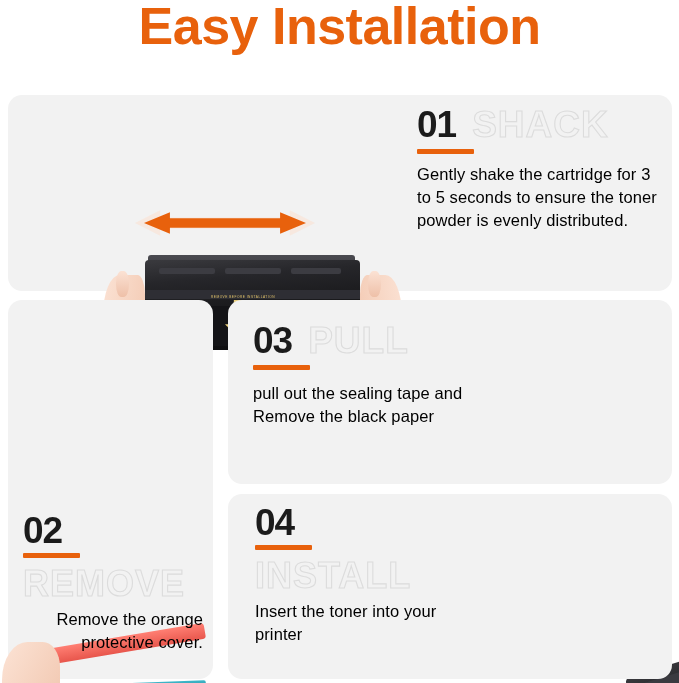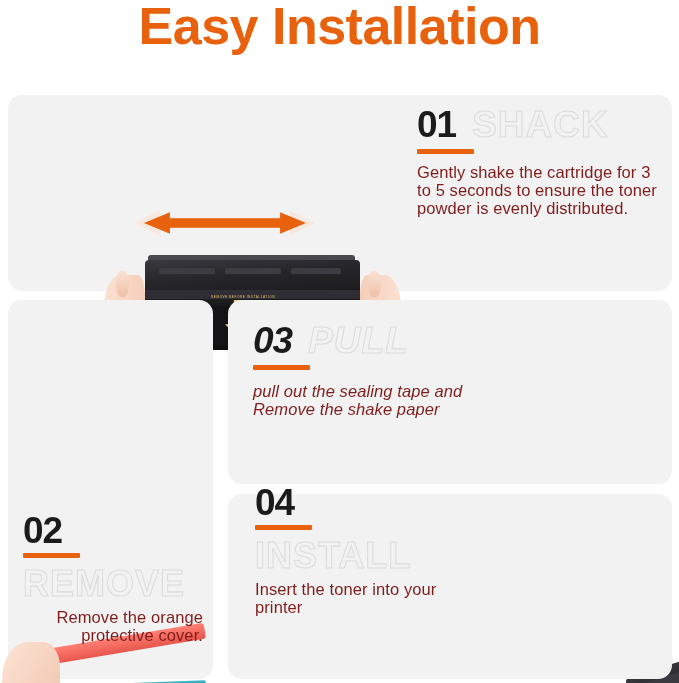--- a/index.html
+++ b/index.html
@@ -40,40 +40,40 @@
     font-size:37px;font-weight:bold;line-height:38px;
     letter-spacing:1px;
     color:transparent;
     -webkit-text-stroke:1.1px #dcdcdc;
   }
   .rule{
     width:57px;height:5px;background:#E8610C;border-radius:1px;
     margin-top:4px;
   }
   .desc{
-    font-size:16.5px;color:#7f1d1d;line-height:18px;
+    font-size:16.5px;color:#000000;line-height:23px;
     letter-spacing:.1px;
   }
 
   
   #p1text{position:absolute;left:417px;top:106px;width:250px;}
   #p1text .rule{margin-top:5px;margin-bottom:9px;}
 
   
   #p2text{position:absolute;left:23px;top:512px;width:180px;}
   #p2text .rule{margin-top:3px;margin-bottom:4px;}
   #p2text .stepword{display:block;font-size:36px;line-height:44px;}
   #p2text .desc{margin-top:2px;text-align:right;}
 
   
-  #p3text{position:absolute;left:253px;top:322px;width:210px;font-style:italic;}
+  #p3text{position:absolute;left:253px;top:322px;width:210px;}
   #p3text .rule{margin-top:5px;margin-bottom:12px;}
 
   
-  #p4text{position:absolute;left:255px;top:484px;width:200px;}
+  #p4text{position:absolute;left:255px;top:504px;width:200px;}
   #p4text .rule{margin-top:3px;margin-bottom:4px;}
   #p4text .stepword{display:block;font-size:36px;line-height:44px;}
   #p4text .desc{margin-top:2px;}
 
   
   .art{position:absolute;}
   .hand{
     position:absolute;
     background:linear-gradient(160deg,#fbe0d2 0%,#f6cdb8 55%,#eab79c 100%);
     border-radius:46% 46% 38% 38%/60% 60% 40% 40%;
@@ -203,21 +203,21 @@
   </div>
 
 </div>
 
 <div id="p3text">
   <div class="steprow">
     <span class="stepnum">03</span>
     <span class="stepword">PULL</span>
   </div>
   <div class="rule"></div>
-  <div class="desc">pull out the sealing tape and Remove the shake paper</div>
+  <div class="desc">pull out the sealing tape and Remove the black paper</div>
 </div>
 
 <div class="panel" id="panel4"></div>
 
 <div class="art" id="p4art">
   
   
   
   
 

